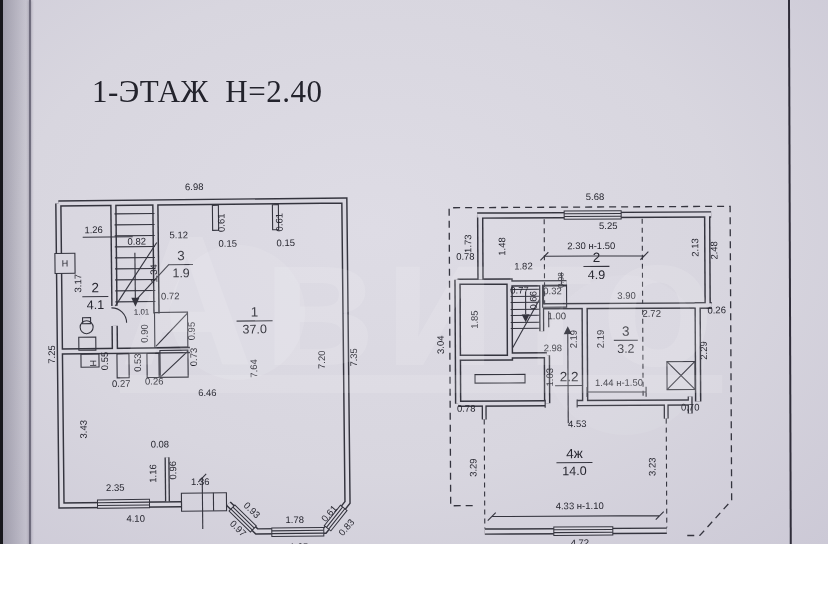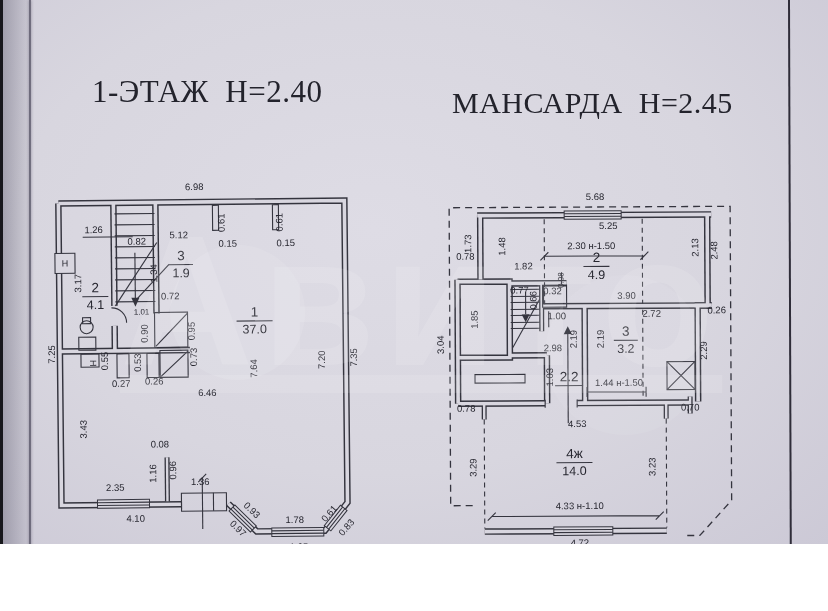--- a/index.html
+++ b/index.html
@@ -42,21 +42,20 @@
 </style>
 </head>
 <body>
 
 <div class="page">
   <div class="edge-black"></div>
   <div class="edge-shade"></div>
   <div class="crease"></div>
 
   <div class="title t1">1-ЭТАЖ  Н=2.40</div>
-  <div class="title t2">МАНСАРДА  Н=2.45</div>
 
   <svg width="828" height="611" viewBox="0 0 828 611">
 
     <g id="floor1" transform="rotate(-0.6 200 360)">
       <g id="f1-walls">
         <path class="wi" d="M60,202 H346 V504 L323,532 H255 L227,504"></path>
         <path class="wi" d="M180,504 H60 V202"></path>
         <path class="wi" d="M115,202 V305"></path>
         <path class="wi" d="M115,325 V350"></path>
         <path class="wi" d="M157,202 V313"></path>

